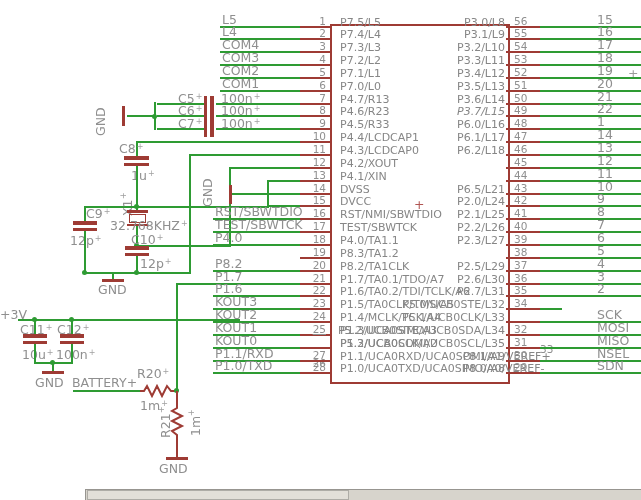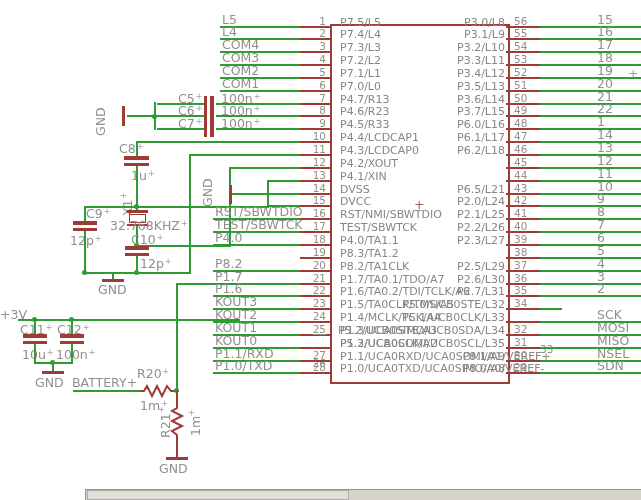--- a/index.html
+++ b/index.html
@@ -290,21 +290,21 @@
     <div class="a iname" style="left: 305px; top: 81px; width: 200px; text-align: right;">P3.5/L13</div>
     <div class="a gw" style="left: 540px; top: 90px; width: 101px; height: 2px;"></div>
     <div class="a txt" style="left: 597px; top: 78px;">20</div>
     <div class="a mw" style="left: 506px; top: 103px; width: 34px; height: 2px;"></div>
     <div class="a pin" style="left: 514px; top: 93px; width: 30px;">50</div>
     <div class="a iname" style="left: 305px; top: 94px; width: 200px; text-align: right;">P3.6/L14</div>
     <div class="a gw" style="left: 540px; top: 103px; width: 101px; height: 2px;"></div>
     <div class="a txt" style="left: 597px; top: 91px;">21</div>
     <div class="a mw" style="left: 506px; top: 115px; width: 34px; height: 2px;"></div>
     <div class="a pin" style="left: 514px; top: 105px; width: 30px;">49</div>
-    <div class="a iname" style="left: 305px; top: 106px; width: 200px; text-align: right;">P3.7/L15</div>
+    <div class="a iname" style="left: 305px; top: 106px; width: 200px; text-align: right; font-style: italic;">P3.7/L15</div>
     <div class="a gw" style="left: 540px; top: 115px; width: 101px; height: 2px;"></div>
     <div class="a txt" style="left: 597px; top: 103px;">22</div>
     <div class="a mw" style="left: 506px; top: 128px; width: 34px; height: 2px;"></div>
     <div class="a pin" style="left: 514px; top: 118px; width: 30px;">48</div>
     <div class="a iname" style="left: 305px; top: 119px; width: 200px; text-align: right;">P6.0/L16</div>
     <div class="a gw" style="left: 540px; top: 128px; width: 101px; height: 2px;"></div>
     <div class="a txt" style="left: 597px; top: 116px;">1</div>
     <div class="a mw" style="left: 506px; top: 141px; width: 34px; height: 2px;"></div>
     <div class="a pin" style="left: 514px; top: 131px; width: 30px;">47</div>
     <div class="a iname" style="left: 305px; top: 132px; width: 200px; text-align: right;">P6.1/L17</div>

